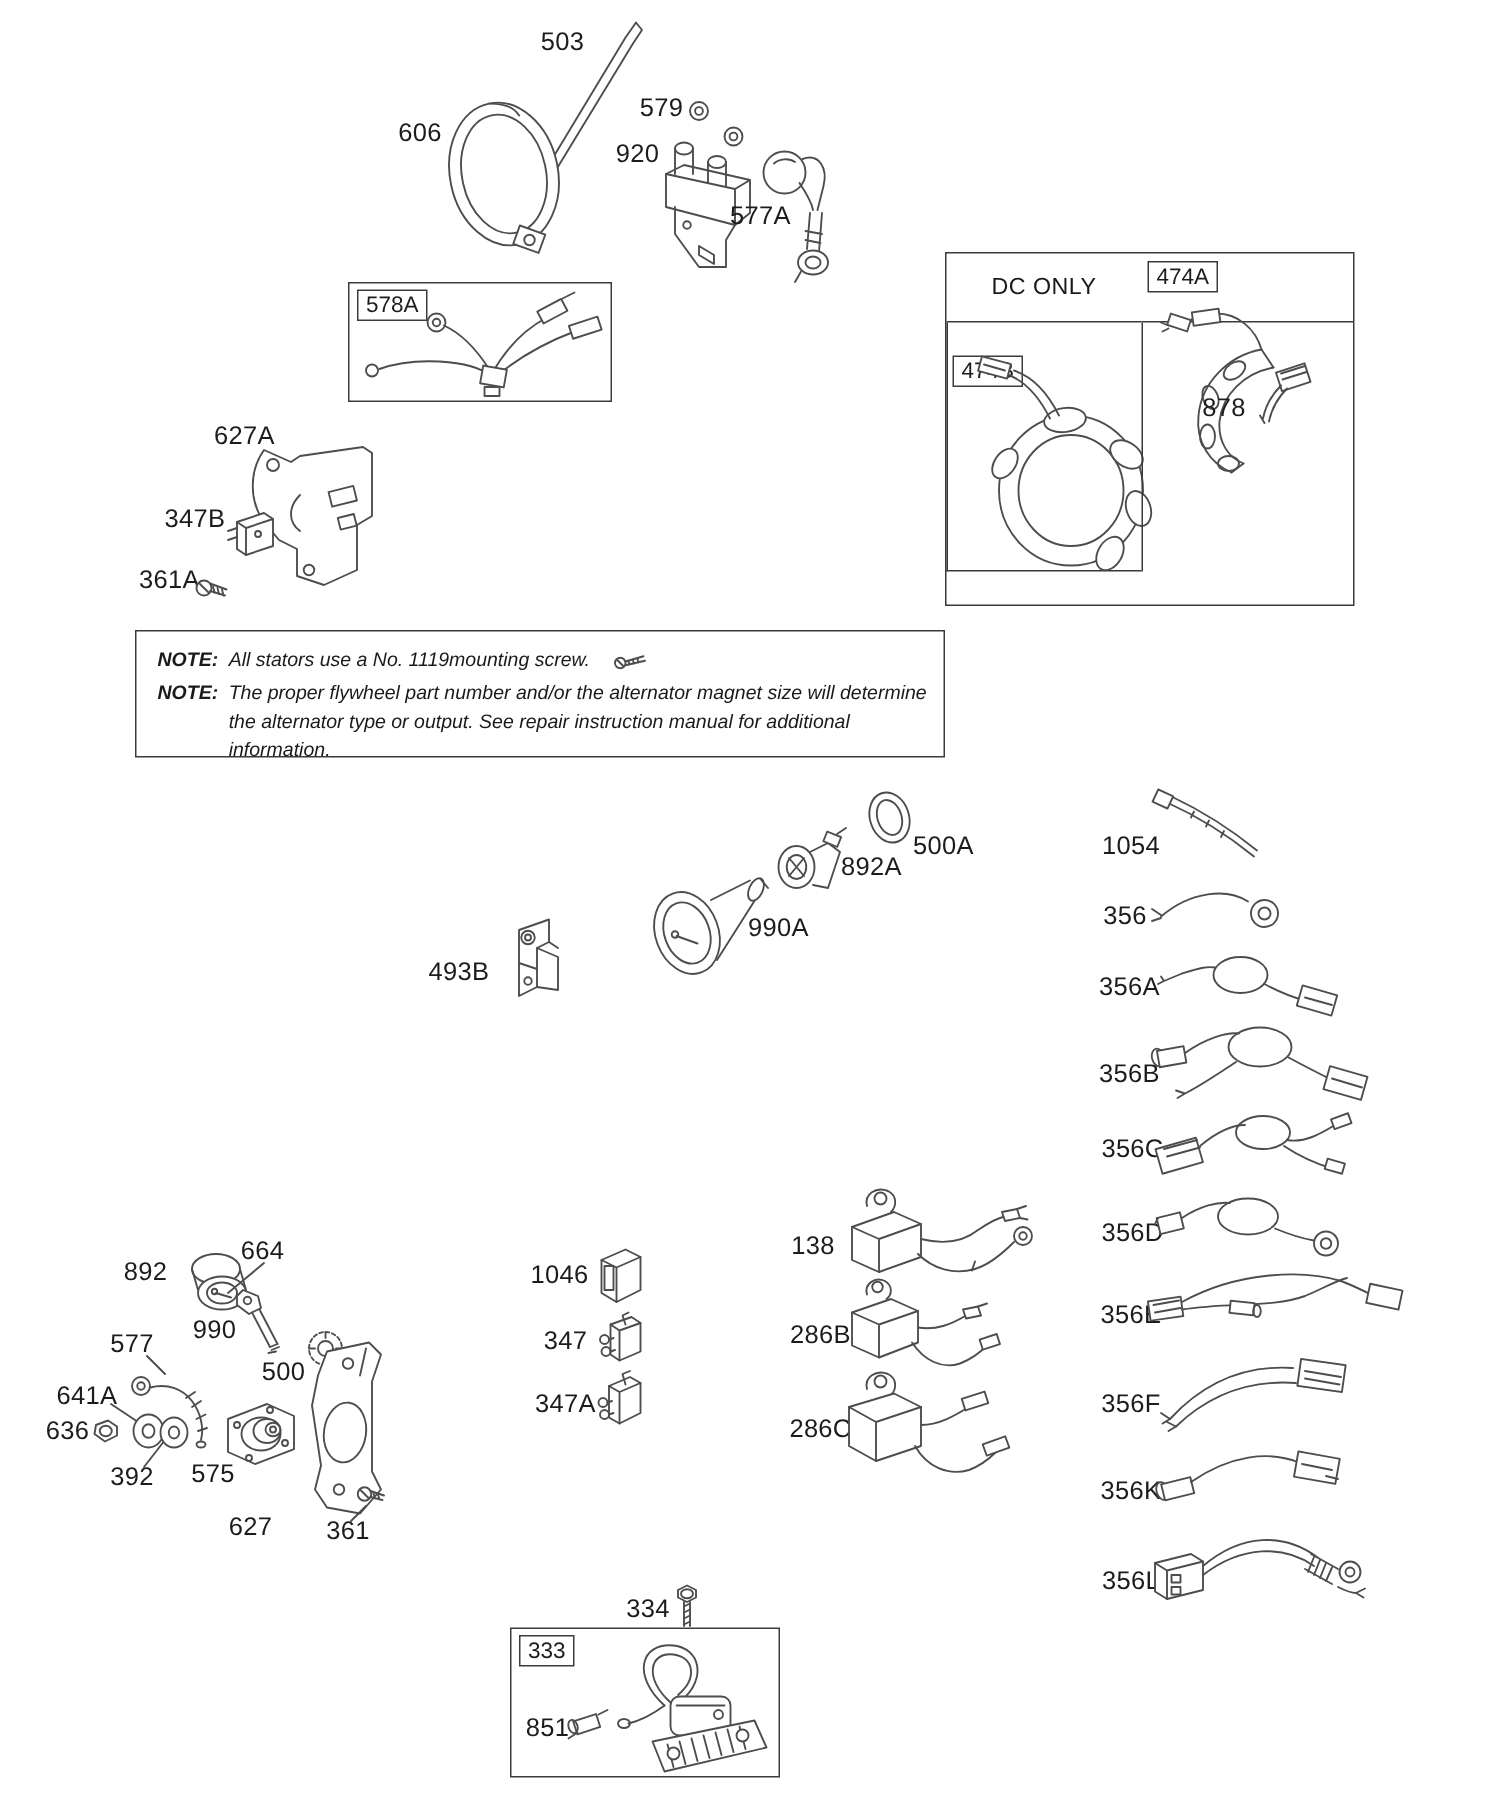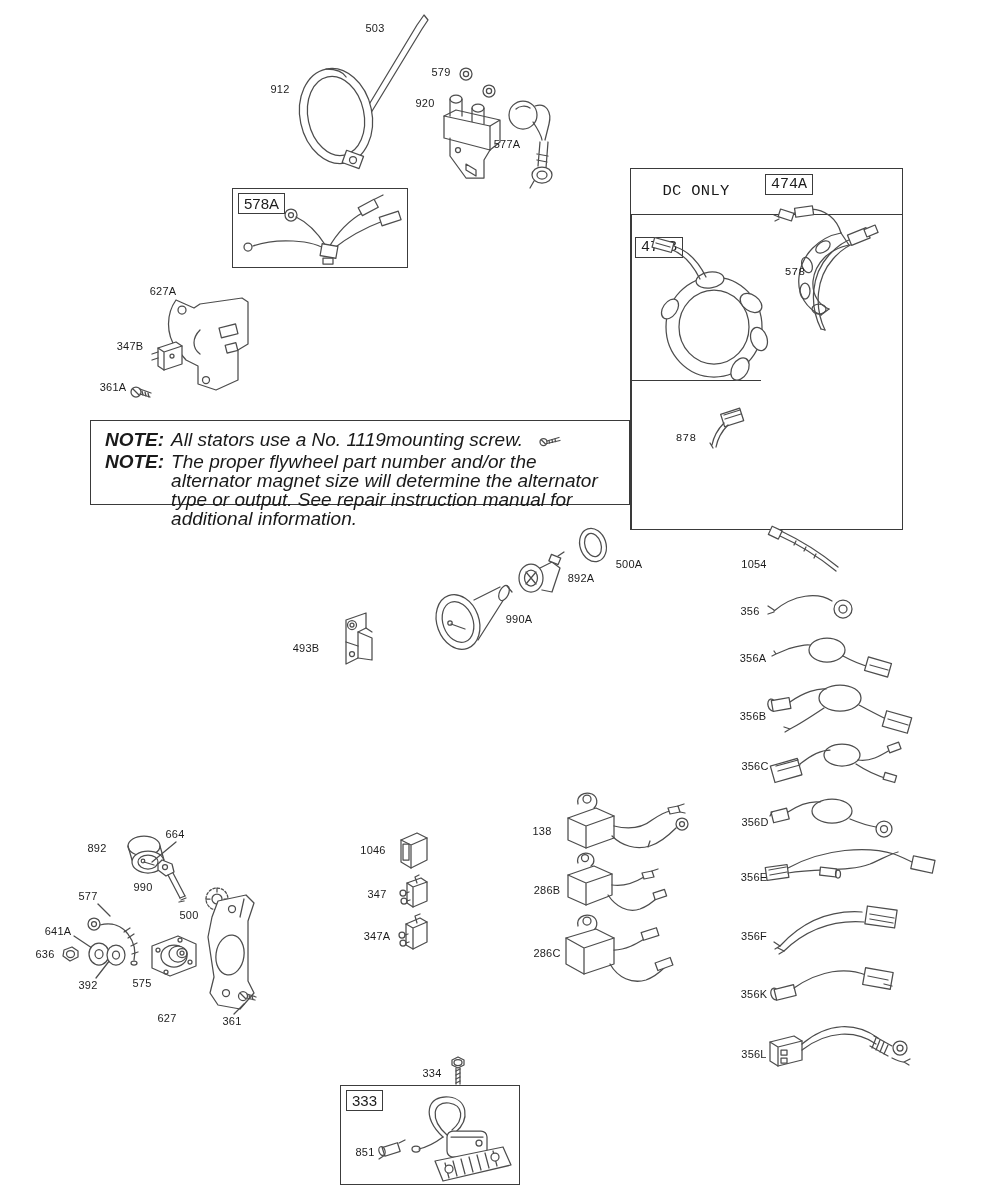--- a/index.html
+++ b/index.html
@@ -2,66 +2,66 @@
 <html><head>
 <meta charset="utf-8">
 <style>
   html,body { margin:0; padding:0; background:#ffffff; }
   #canvas {
     position:relative; width:1000px; height:1200px; background:#ffffff;
     font-family:"Liberation Sans", sans-serif; color:#1a1a1a; overflow:hidden;
   }
   .plabel {
     position:absolute; transform:translate(-50%,-50%);
-    font-size:11px; letter-spacing:.2px; white-space:nowrap; color:#1c1c1c;
+    font-size:17px; letter-spacing:.2px; white-space:nowrap; color:#1c1c1c;
   }
   .boxlabel {
     position:absolute; border:1.5px solid #3c3c3c; background:#fff;
     padding:0 5px; font-size:15px; line-height:19px; white-space:nowrap; color:#1c1c1c;
   }
   .gbox { position:absolute; border:1.6px solid #3c3c3c; background:#fff; box-sizing:border-box; }
   svg.art { position:absolute; overflow:visible; }
   .art path,.art circle,.art ellipse,.art rect,.art line,.art polygon,.art polyline {
     fill:none; stroke:#4d4d4d; stroke-width:1.25; stroke-linecap:round; stroke-linejoin:round;
   }
   .art .f { fill:#ffffff; }
   
   .ptable {
-    position:absolute; left:630px; top:168px; width:273px; height:362px;
+    position:absolute; left:630px; top:168px; width:273px; height:236px;
     border:1.6px solid #3a3a3a; background:#fff; box-sizing:border-box;
-    display:grid; grid-template-columns:130px 1fr; grid-template-rows:46px 166px 1fr;font-family:Liberation Mono, monospace;
+    display:grid; grid-template-columns:130px 1fr; grid-template-rows:46px 166px 1fr;
   }
   .ptable > div { position:relative; box-sizing:border-box; }
   .c-r { border-left:1.6px solid #3a3a3a; }
   .c-b { border-bottom:1.6px solid #3a3a3a; }
   .hdr { display:flex; align-items:center; justify-content:center; height:100%;
          text-align:center; font-size:15.5px; line-height:19px; letter-spacing:.3px; }
   .hdr .wrapnarrow { width:84px; }
   
   .notebox {
     position:absolute; left:90px; top:420px; width:540px; height:85px;
     border:1.6px solid #3a3a3a; background:#fff; box-sizing:border-box;
-    padding:9px 10px 0 14px; font-style:italic; font-size:19px; line-height:19px;
+    padding:9px 10px 0 14px; font-style:italic; font-size:13px; line-height:19px;
   }
   .nrow { display:flex; align-items:flex-start; margin-bottom:3px; }
   .nlabel { font-weight:bold; margin-right:7px; white-space:nowrap; }
   .ntext { flex:1; }
   .screwicon { display:inline-block; vertical-align:middle; margin-left:16px; }
 </style>
 </head>
 <body>
 
 <div id="canvas">
 
   <div class="plabel" style="left:375px;top:28px">503</div>
   <svg class="art" style="left:338px;top:8px" width="92" height="140">
     <path d="M9,133 L79,17 M14,136 L84,21 M79,17 L86,7 L90,12 L84,21 M9,133 L14,136"></path>
   </svg>
 
-  <div class="plabel" style="left:280px;top:89px">912</div>
+  <div class="plabel" style="left:280px;top:89px">606</div>
   <svg class="art" style="left:288px;top:56px" width="98" height="118">
     <g transform="rotate(-12 48 60)">
       <ellipse class="f" cx="48" cy="60" rx="36" ry="48"></ellipse>
       <ellipse cx="48" cy="60" rx="28" ry="40"></ellipse>
       <path d="M48,12 C58,14 64,18 66,24"></path>
     </g>
     <rect class="f" x="56" y="97" width="18" height="13" transform="rotate(20 65 103)"></rect>
     <circle cx="65" cy="104" r="3.5"></circle>
   </svg>
 
@@ -189,30 +189,20 @@
         <ellipse class="f" cx="103" cy="64" rx="12" ry="8" transform="rotate(35 103 64)"></ellipse>
         <ellipse class="f" cx="111" cy="100" rx="12" ry="8" transform="rotate(72 111 100)"></ellipse>
         <ellipse class="f" cx="92" cy="130" rx="12" ry="8" transform="rotate(120 92 130)"></ellipse>
         <ellipse class="f" cx="22" cy="70" rx="11" ry="7" transform="rotate(-55 22 70)"></ellipse>
         <path d="M52,40 C44,24 34,14 22,10 M58,38 C50,22 40,12 28,8"></path>
         <rect class="f" x="5" y="1" width="20" height="10" transform="rotate(15 15 6)"></rect>
         <path d="M8,4 L22,8"></path>
       </svg>
     </div>
 
-    <div>
-      <div class="plabel" style="left:34px;top:57px">578</div>
-      <svg class="art" style="left:40px;top:8px" width="80" height="112">
-        <path d="M20,106 C8,82 10,52 28,32 C36,23 46,17 54,15"></path>
-        <path d="M24,107 C13,84 15,55 32,36 C39,28 48,22 55,20"></path>
-        <path d="M20,106 L24,107"></path>
-        <rect class="f" x="48" y="8" width="20" height="11" transform="rotate(-22 58 14)"></rect>
-        <rect class="f" x="64" y="4" width="12" height="8" transform="rotate(-22 70 8)"></rect>
-      </svg>
-    </div>
     <div class="c-r">
       <div class="plabel" style="left:54px;top:57px">878</div>
       <svg class="art" style="left:72px;top:24px" width="46" height="46">
         <rect class="f" x="18" y="6" width="20" height="13" transform="rotate(-18 28 12)"></rect>
         <path d="M20,10 L36,5 M21,14 L37,9"></path>
         <path d="M8,40 C10,30 14,24 20,18 M12,42 C14,32 18,26 24,20 M6,38 L9,43"></path>
       </svg>
     </div>
   </div>
 

